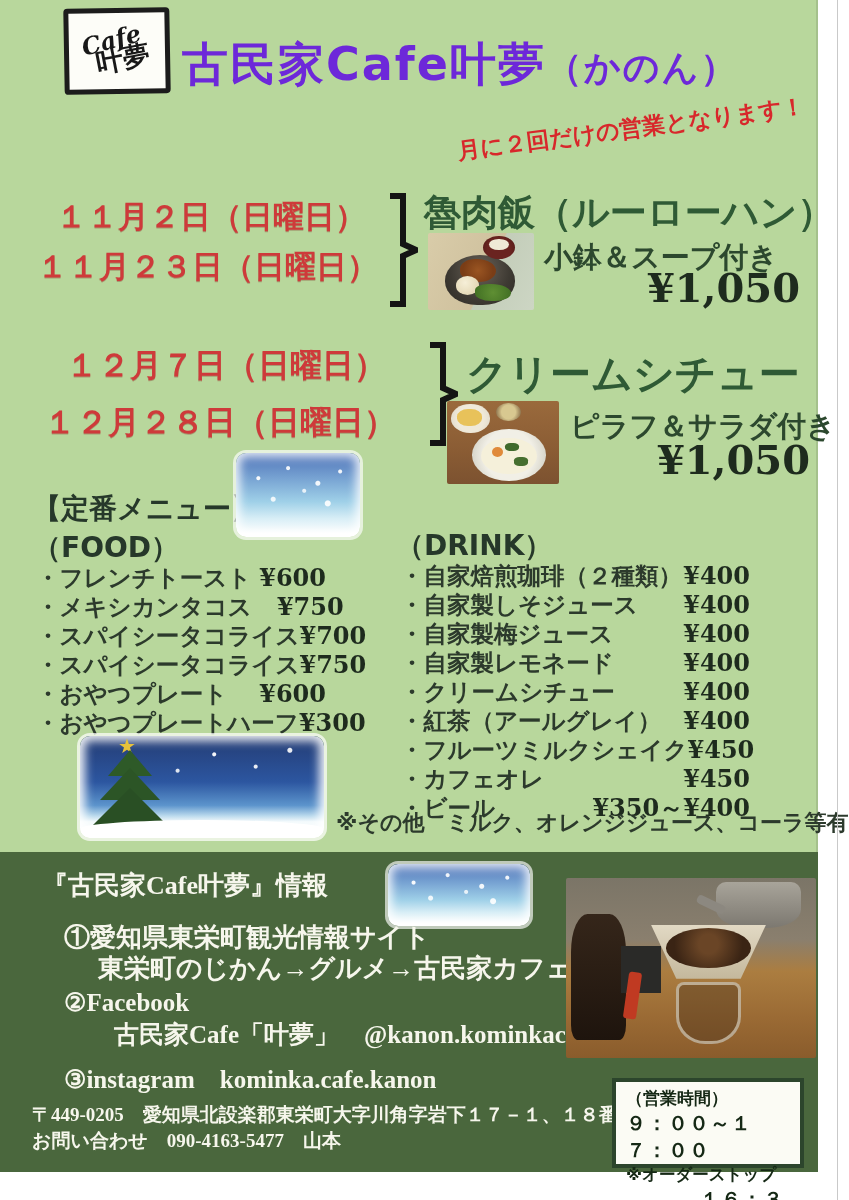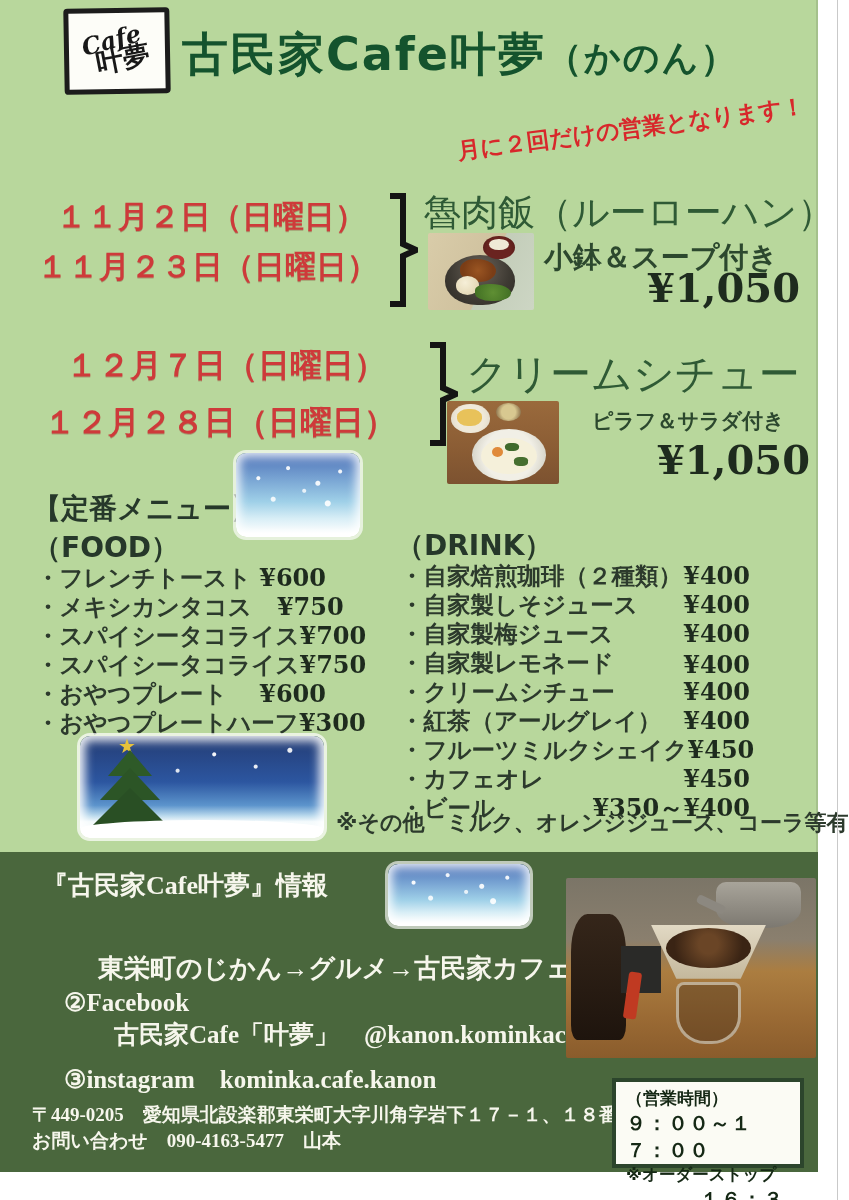--- a/index.html
+++ b/index.html
@@ -16,28 +16,28 @@
   body{font-family:"DejaVu Sans","Liberation Sans",sans-serif;background:#ffffff;}
   .page{position:relative;width:849px;height:1200px;background:#ffffff;overflow:hidden;}
   .flyer{position:absolute;left:0;top:0;width:818px;height:1172px;background:var(--bg);border-right:2px solid rgba(0,0,0,.10);}
   .scan-line{position:absolute;left:837px;top:0;width:1px;height:1200px;background:#c9c9c9;}
   .abs{position:absolute;}
   
   .logo{left:64px;top:8px;width:106px;height:86px;background:#fdfdf8;border:5px solid #1c1c1c;border-radius:4px;
         display:flex;flex-direction:column;align-items:center;justify-content:center;transform:rotate(-1deg);}
   .logo .l1{font-family:"DejaVu Serif",serif;font-style:italic;font-weight:bold;font-size:24px;color:#181818;transform:rotate(-14deg) translateX(-6px);line-height:.8;}
   .logo .l2{font-family:"DejaVu Serif",serif;font-weight:bold;font-size:27px;color:#181818;transform:rotate(-10deg) translateX(6px);line-height:.9;}
-  .title{left:182px;top:24px;font-size:46px;font-weight:bold;color:#14532d;letter-spacing:2px;white-space:nowrap;}
+  .title{left:182px;top:34px;font-size:46px;font-weight:bold;color:#6d28d9;letter-spacing:2px;white-space:nowrap;}
   .title .kana{font-size:36px;font-weight:bold;}
   .subtitle{left:70px;top:94px;font-size:45px;font-weight:bold;color:var(--greenhead);letter-spacing:3px;
             text-shadow:1px 2px 0 rgba(30,60,30,.45);white-space:nowrap;}
   .notice{left:456px;top:112px;width:370px;font-size:23px;font-weight:bold;color:#d8272b;transform:rotate(-7.5deg);white-space:nowrap;}
   
   .red-date{color:var(--red);font-weight:bold;white-space:nowrap;text-shadow:0 1px 0 rgba(120,20,20,.3);}
-  .dish{color:var(--dish);font-weight:normal;white-space:nowrap;}
+  .dish{color:var(--dish);font-weight:bold;white-space:nowrap;}
   .side{color:#2c482e;font-weight:bold;white-space:nowrap;}
   .price{font-family:"DejaVu Serif",serif;font-weight:bold;color:var(--price);text-align:right;white-space:nowrap;}
   .brace svg{display:block;}
   
   .photo{overflow:hidden;border-radius:2px;}
   .photo1{background:linear-gradient(115deg,#d9cca9 0%,#cfc19e 55%,#c3cdb9 56%,#cdd6c4 100%);}
   .p1-bowl{position:absolute;left:16%;top:28%;width:66%;height:66%;background:radial-gradient(circle at 50% 30%,#6a6258 0%,#3e3a33 60%,#2c2924 100%);border-radius:50% 50% 46% 46%;}
   .p1-meat{position:absolute;left:30%;top:34%;width:34%;height:30%;background:radial-gradient(circle,#9a5522 0%,#7a3d16 70%);border-radius:45% 55% 50% 50%;}
   .p1-egg{position:absolute;left:26%;top:56%;width:22%;height:24%;background:radial-gradient(circle at 40% 35%,#f6efd8,#ddcfa8);border-radius:50%;}
   .p1-greens{position:absolute;left:44%;top:66%;width:34%;height:22%;background:radial-gradient(circle,#5f8f33,#3f6d22);border-radius:40% 60% 50% 50%;}
@@ -148,21 +148,21 @@
     <div class="abs photo photo2" style="left:447px;top:401px;width:112px;height:83px;">
       <div class="p2-plate"></div>
       <div class="p2-stew"></div>
       <div class="p2-carrot"></div>
       <div class="p2-spin1"></div>
       <div class="p2-spin2"></div>
       <div class="p2-salad"></div>
       <div class="p2-cheese"></div>
       <div class="p2-bowl"></div>
     </div>
-    <div class="abs side" style="left:570px;top:407px;font-size:21px;margin-left:22px;">ピラフ＆サラダ付き</div>
+    <div class="abs side" style="left:570px;top:407px;font-size:29px;">ピラフ＆サラダ付き</div>
     <div class="abs price" style="left:630px;top:436px;width:180px;font-size:40px;">¥1,050</div>
 
     <div class="abs menu-head" style="left:33px;top:490px;">【定番メニュー】</div>
     <div class="abs snowbox" style="left:236px;top:453px;width:124px;height:84px;"></div>
     <div class="abs menu-head" style="left:33px;top:529px;">（FOOD）</div>
 
     <div class="abs mrow" style="left:36px;top:562px;width:290px;">
       <span>・フレンチトースト</span>
         <span class="price">¥600</span>
     </div>
@@ -193,21 +193,21 @@
         <span class="price">¥400</span>
     </div>
     <div class="abs mrow" style="left:400px;top:589px;width:350px;">
       <span>・自家製しそジュース</span>
         <span class="price">¥400</span>
     </div>
     <div class="abs mrow" style="left:400px;top:618px;width:350px;">
       <span>・自家製梅ジュース</span>
         <span class="price">¥400</span>
     </div>
-    <div class="abs mrow" style="left:400px;top:647px;width:350px;align-items:flex-end;">
+    <div class="abs mrow" style="left:400px;top:647px;width:350px;">
       <span>・自家製レモネード</span>
         <span class="price">¥400</span>
     </div>
     <div class="abs mrow" style="left:400px;top:676px;width:350px;">
       <span>・クリームシチュー</span>
         <span class="price">¥400</span>
     </div>
     <div class="abs mrow" style="left:400px;top:705px;width:350px;">
       <span>・紅茶（アールグレイ）</span>
         <span class="price">¥400</span>
@@ -233,20 +233,21 @@
       <div class="tree-t t2"></div>
       <div class="tree-t t3"></div>
       <div class="trunk"></div>
       <div class="snowhill"></div>
     </div>
 
     <div class="abs dark-section">
       <div class="abs wtext" style="left:42px;top:16px;font-size:26px;">『古民家Cafe叶夢』情報</div>
       <div class="abs snowbox" style="left:388px;top:12px;width:142px;height:62px;"></div>
 
+      <div class="abs wtext" style="left:64px;top:68px;font-size:26px;">①愛知県東栄町観光情報サイト</div>
       <div class="abs wtext" style="left:98px;top:99px;font-size:26px;">東栄町のじかん→グルメ→古民家カフェ叶夢</div>
       <div class="abs wtext" style="left:64px;top:136px;font-size:25px;">②Facebook</div>
       <div class="abs wtext" style="left:114px;top:166px;font-size:25px;">古民家Cafe「叶夢」　@kanon.kominkacafe</div>
       <div class="abs wtext" style="left:64px;top:211px;font-size:25px;">③instagram　kominka.cafe.kanon</div>
 
       <div class="abs coffee" style="left:566px;top:26px;width:250px;height:180px;">
         <div class="c-kettle"></div>
         <div class="c-spout"></div>
         <div class="c-pitcher"></div>
         <div class="c-box"></div>

